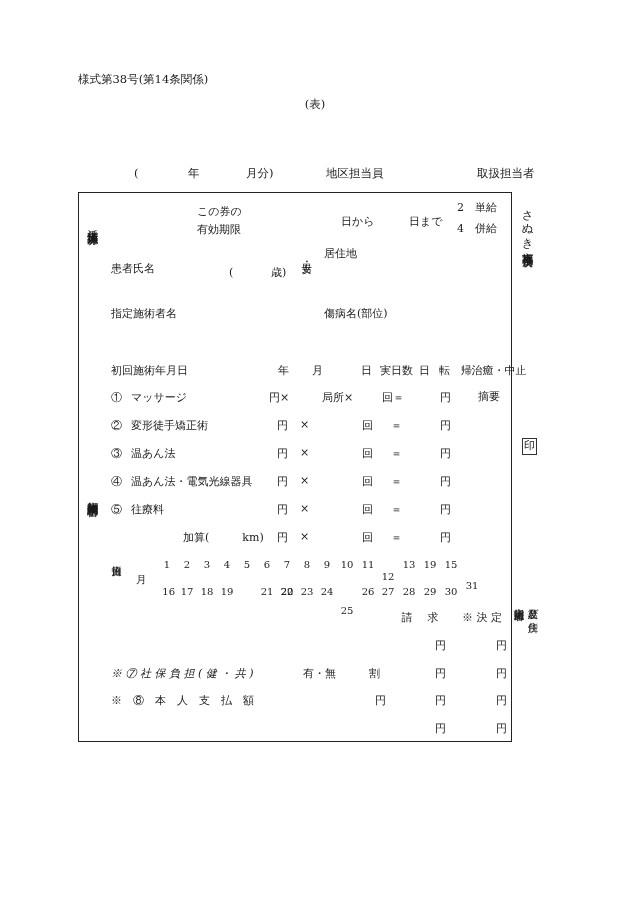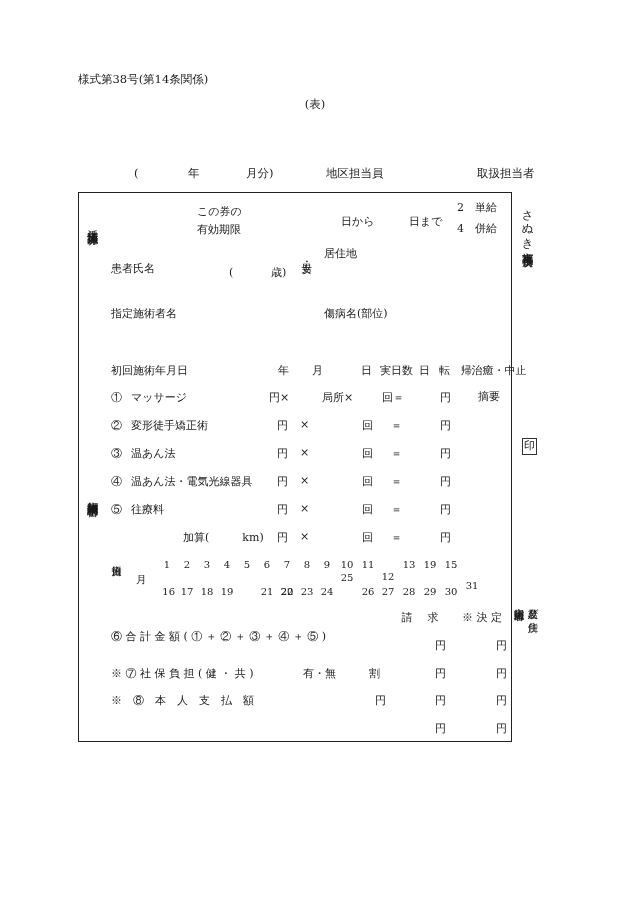--- a/index.html
+++ b/index.html
@@ -275,36 +275,35 @@
 
     <div class="day-num" style="left:80px;  top:393px;text-align:right;">16</div>
     <div class="day-num" style="left:100px; top:393px;">17</div>
     <div class="day-num" style="left:120px; top:393px;">18</div>
     <div class="day-num" style="left:140px; top:393px;">19</div>
     <div class="day-num" style="left:160px; top:393px;margin-left:40px;">20</div>
     <div class="day-num" style="left:180px; top:393px;">21</div>
     <div class="day-num" style="left:200px; top:393px;">22</div>
     <div class="day-num" style="left:220px; top:393px;">23</div>
     <div class="day-num" style="left:240px; top:393px;">24</div>
-    <div class="day-num" style="left:260px; top:379px;">25</div>
+    <div class="day-num" style="left:260px; top:412px;">25</div>
     <div class="day-num" style="left:281px; top:393px;">26</div>
     <div class="day-num" style="left:301px; top:393px;">27</div>
     <div class="day-num" style="left:322px; top:393px;">28</div>
     <div class="day-num" style="left:343px; top:393px;">29</div>
     <div class="day-num" style="left:364px; top:393px;">30</div>
     <div class="day-num" style="left:385px; top:387px;text-align:center;">31</div>
 
     <div class="cell c-ctr" style="left:312px; top:418px; width:60px; letter-spacing:2px;">請　求</div>
     <div class="cell c-ctr" style="left:373px; top:418px; width:60px;">※ 決 定</div>
 
-    <div class="cell" style="left:32px; top:437px; font-size:11px;">⑥ 合 計 金 額 ( ① ＋ ② ＋ ③ ＋ ④ ＋ ⑤ )</div>
     <div class="cell" style="left:356px; top:446px;">円</div>
     <div class="cell" style="left:417px; top:446px;">円</div>
 
-    <div class="cell" style="left:32px; top:474px;">※ ⑦ 社 保 負 担 ( 健 ・ 共 )</div>
+    <div class="cell" style="left:32px; top:474px;font-style:italic;">※ ⑦ 社 保 負 担 ( 健 ・ 共 )</div>
     <div class="cell" style="left:224px; top:474px;">有・無　　　割</div>
     <div class="cell" style="left:356px; top:474px;">円</div>
     <div class="cell" style="left:417px; top:474px;">円</div>
 
     <div class="cell" style="left:32px; top:501px;">※　⑧　本　人　支　払　額</div>
     <div class="cell" style="left:296px; top:501px;">円</div>
     <div class="cell" style="left:356px; top:501px;">円</div>
     <div class="cell" style="left:417px; top:501px;">円</div>
 
     <div class="cell" style="left:356px; top:529px;">円</div>

